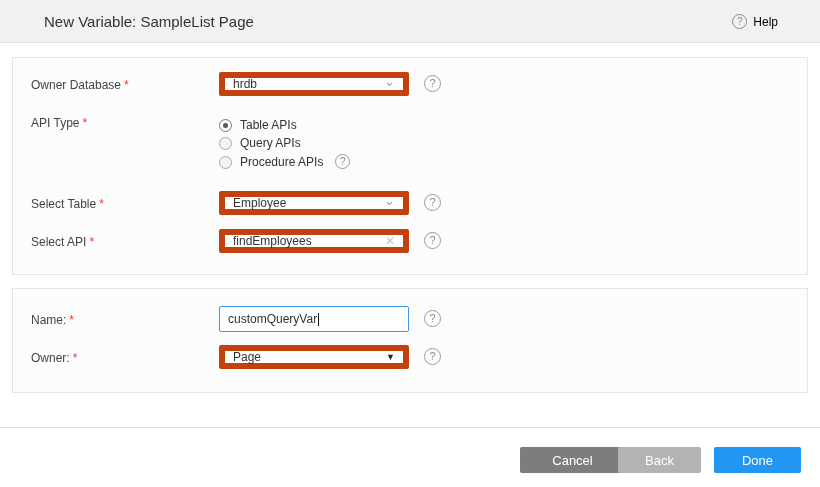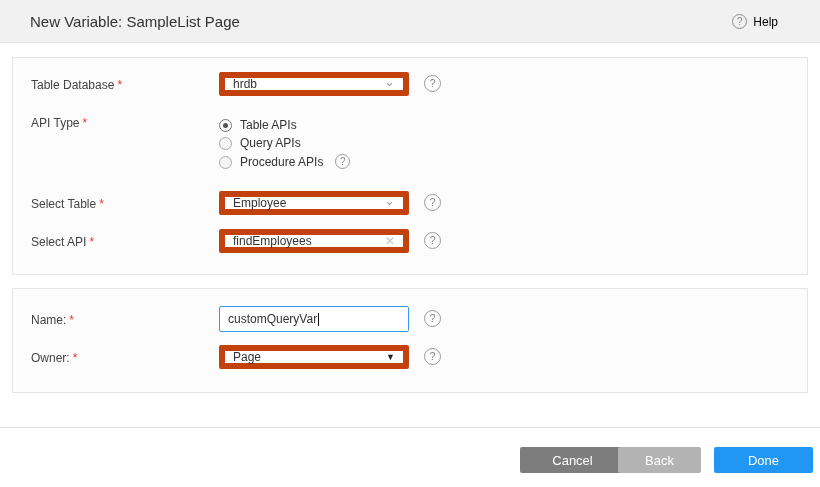--- a/index.html
+++ b/index.html
@@ -1,20 +1,20 @@
 <!DOCTYPE html>
 <html><head>
 <meta charset="utf-8">
 <style>
   * { margin:0; padding:0; box-sizing:border-box; }
   html,body { width:820px; height:487px; background:#fff; font-family:"Liberation Sans", sans-serif; position:relative; overflow:hidden; }
 
   
   .header { position:absolute; top:0; left:0; width:820px; height:43px; background:#f1f1f1; border-bottom:1px solid #e2e2e2; }
-  .header .title { position:absolute; left:30px; top:0; line-height:43px; font-size:15px; color:#333; }
+  .header .title { position:absolute; left:44px; top:0; line-height:43px; font-size:15px; color:#333; }
   .help { position:absolute; right:42px; top:0; height:43px; display:flex; align-items:center; gap:6px; cursor:pointer; }
   .help .q-icon { width:15px; height:15px; border:1px solid #8d8d8d; border-radius:50%; color:#8d8d8d; font-size:10px; line-height:13px; text-align:center; display:inline-block; }
   .help .help-text { font-size:12px; color:#000000; }
 
   
   .panel { position:absolute; left:12px; width:796px; background:#fcfcfc; border:1px solid #e5e5e5; }
   .panel1 { top:57px; height:218px; }
   .panel2 { top:288px; height:105px; }
 
   .field-label { position:absolute; left:18px; font-size:12px; color:#444; }
@@ -39,37 +39,37 @@
   .radio.sel { background:#fff; border-color:#757575; }
   .radio.sel::after { content:""; position:absolute; left:3px; top:3px; width:5px; height:5px; border-radius:50%; background:#555; }
   .radio-label { font-size:12px; color:#333; }
   .inline-q { width:15px; height:15px; border:1px solid #9a9a9a; border-radius:50%; color:#8d8d8d; font-size:10px; line-height:13px; text-align:center; margin-left:4px; }
 
   
   .divider { position:absolute; top:427px; left:0; width:820px; height:1px; background:#e0e0e0; }
   .btn { position:absolute; top:447px; height:26px; border:none; border-radius:2px; color:#fff; font-size:13px; font-family:"Liberation Sans", sans-serif; cursor:pointer; }
   .btn-cancel { left:520px; width:105px; background:#7d7d7d; }
   .btn-back  { left:618px; width:83px; background:#b3b3b3; }
-  .btn-done  { left:714px; width:99px; background:#2196f3; }
+  .btn-done  { left:714px; width:87px; background:#2196f3; }
 </style>
 </head>
 <body>
 
 <div class="header">
   <div class="title">New Variable: SampleList Page</div>
 </div>
 <div class="help">
   <span class="q-icon">?</span>
   <span class="help-text">Help</span>
 </div>
 
 <div class="panel panel1">
 
   <div class="field-label" style="top:20px;">
-    <span>Table Database</span><span class="req">*</span>
+    <span>Owner Database</span><span class="req">*</span>
   </div>
   <div class="ctrl" style="top:14px;">
     <span class="val">hrdb</span>
     <span class="glyph chev">⌄</span>
   </div>
   <div class="help-dot" style="left:411px; top:17px;">?</div>
 
   <div class="field-label" style="top:58px;">
     <span>API Type</span><span class="req">*</span>
   </div>

